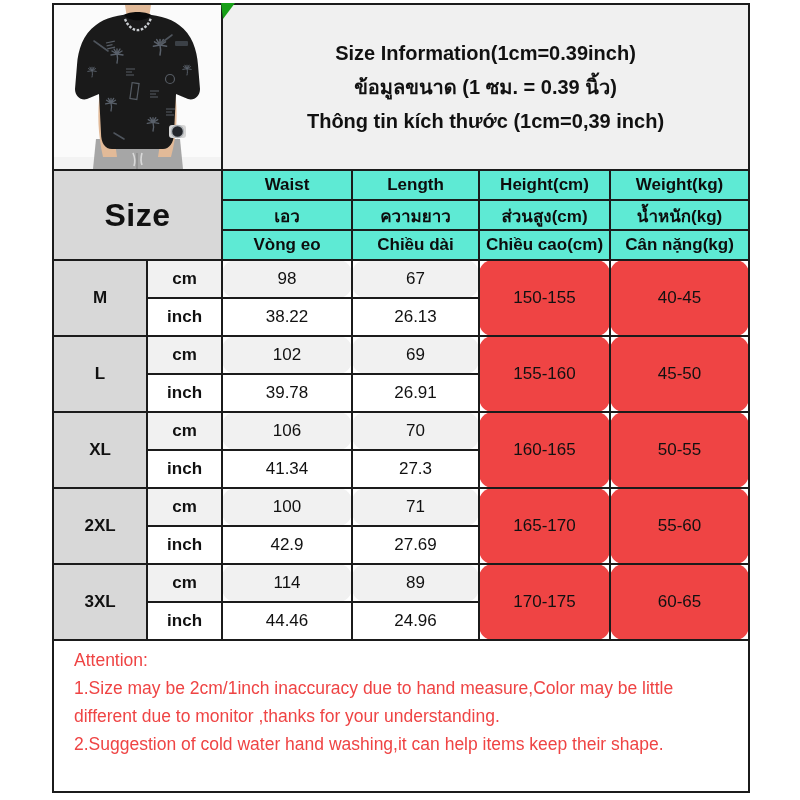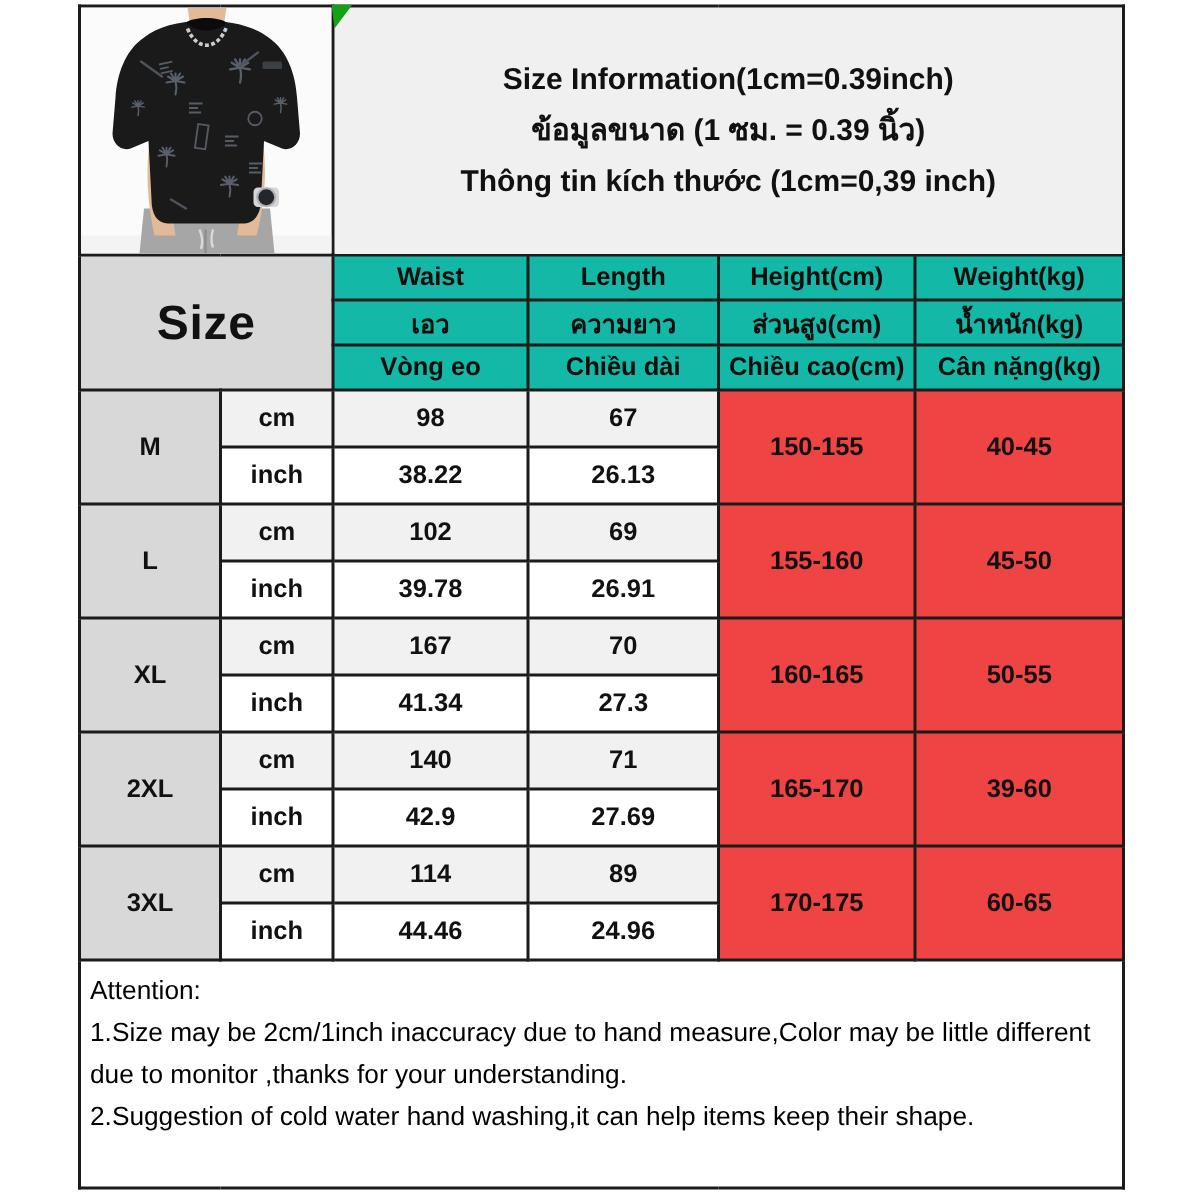--- a/index.html
+++ b/index.html
@@ -20,31 +20,31 @@
   tr.r-notes { height:152px; }
 
   .photo-cell { background:#fbfbfb; padding:0; }
   .photo-cell svg { display:block; }
 
   .title-cell { background:#f0f0f0; position:relative; }
   .title-cell .tline { font-weight:bold; font-size:20px; line-height:1.0; }
   .title-stack { display:flex; flex-direction:column; gap:14px; align-items:center; justify-content:center; height:100%; }
   .flag { position:absolute; left:-2px; top:-2px; line-height:0; }
 
-  th.colhead { background:#14b8a6; font-weight:bold; font-size:17px; color:#0d0d0d; }
+  th.colhead { background:#5eead4; font-weight:bold; font-size:17px; color:#0d0d0d; }
   .size-cell { background:#d8d8d8; font-weight:bold; font-size:32px; letter-spacing:0.5px; }
   .size-label { background:#d8d8d8; font-weight:bold; font-size:17px; }
   .unit { font-weight:bold; font-size:17px; }
-  .val, .range { font-weight:bold; font-size:17px; }
+  .val, .range { font-weight:normal; font-size:17px;border-radius:14px; }
   tr.r-cm  .unit, tr.r-cm .val { background:#f1f1f1; }
   tr.r-inch .unit, tr.r-inch .val { background:#ffffff; }
   .range { background:#ef4444; }
 
   .notes-cell { background:#ffffff; text-align:left; vertical-align:top; }
-  .notes-inner { padding:5px 8px 0 6px; font-size:17.5px; line-height:1.6; color:#000000; }
+  .notes-inner { padding:5px 8px 0 20px; font-size:17.5px; line-height:1.6; color:#ef4444; }
 </style>
 </head>
 <body>
 
 <div class="sheet">
   <table class="size-table">
     <colgroup>
       <col style="width:93px">
         <col style="width:74px">
         <col style="width:130px">
@@ -162,38 +162,38 @@
     </tr>
     <tr class="r-inch">
       <td class="unit">inch</td>
       <td class="val">39.78</td>
       <td class="val">26.91</td>
     </tr>
 
     <tr class="r-cm">
       <td class="size-label" rowspan="2">XL</td>
       <td class="unit">cm</td>
-      <td class="val">167</td>
+      <td class="val">106</td>
       <td class="val">70</td>
       <td class="range" rowspan="2">160-165</td>
       <td class="range" rowspan="2">50-55</td>
     </tr>
     <tr class="r-inch">
       <td class="unit">inch</td>
       <td class="val">41.34</td>
       <td class="val">27.3</td>
     </tr>
 
     <tr class="r-cm">
       <td class="size-label" rowspan="2">2XL</td>
       <td class="unit">cm</td>
-      <td class="val">140</td>
+      <td class="val">100</td>
       <td class="val">71</td>
       <td class="range" rowspan="2">165-170</td>
-      <td class="range" rowspan="2">39-60</td>
+      <td class="range" rowspan="2">55-60</td>
     </tr>
     <tr class="r-inch">
       <td class="unit">inch</td>
       <td class="val">42.9</td>
       <td class="val">27.69</td>
     </tr>
 
     <tr class="r-cm">
       <td class="size-label" rowspan="2">3XL</td>
       <td class="unit">cm</td>

